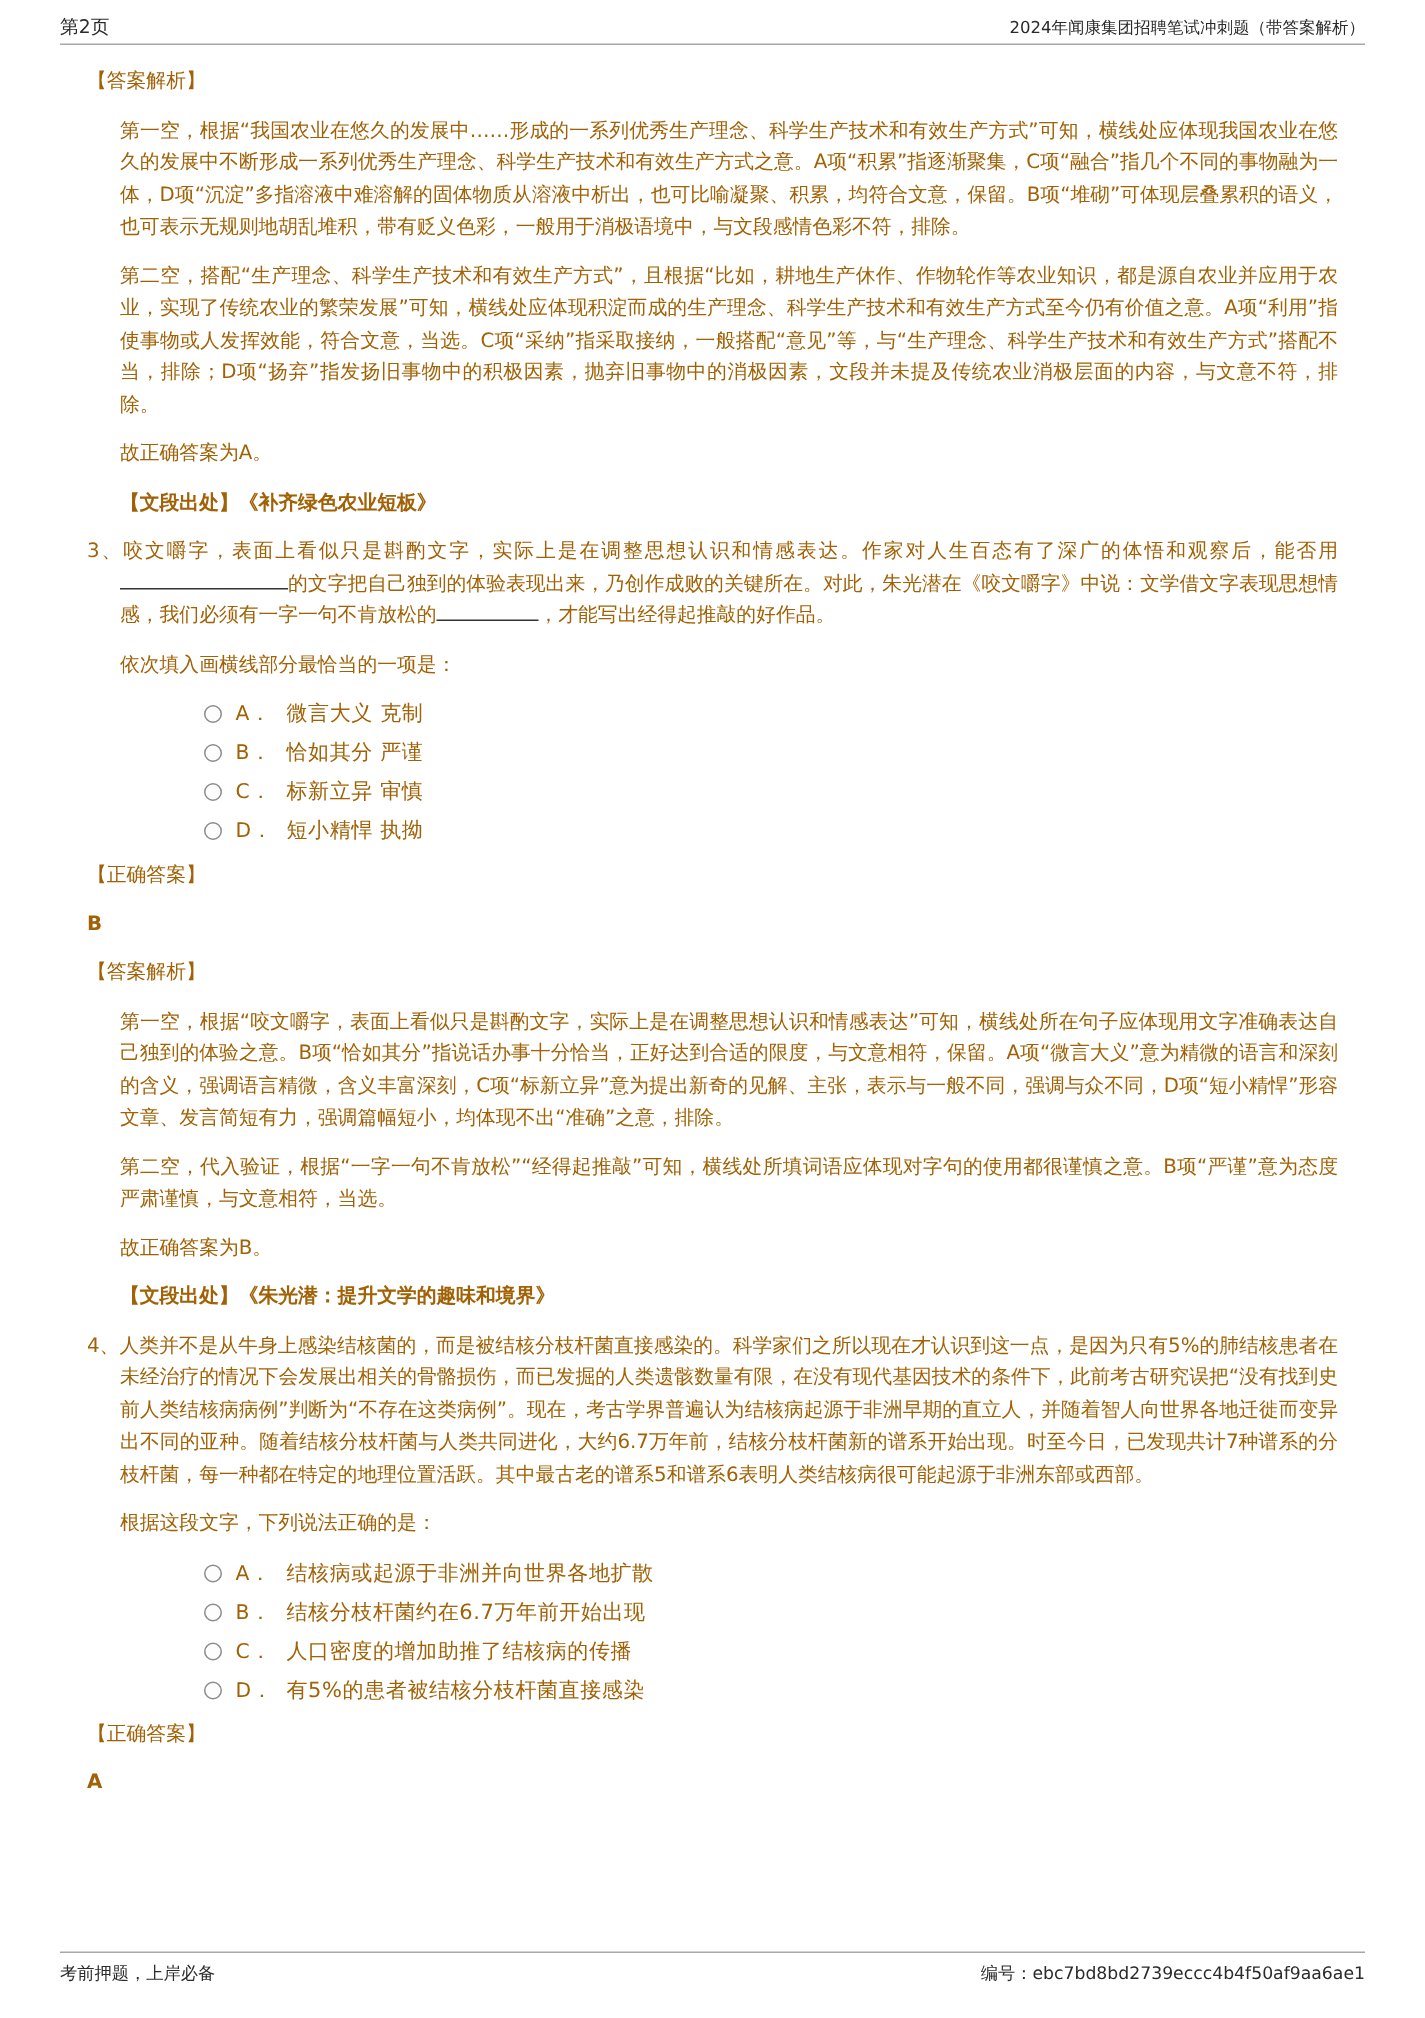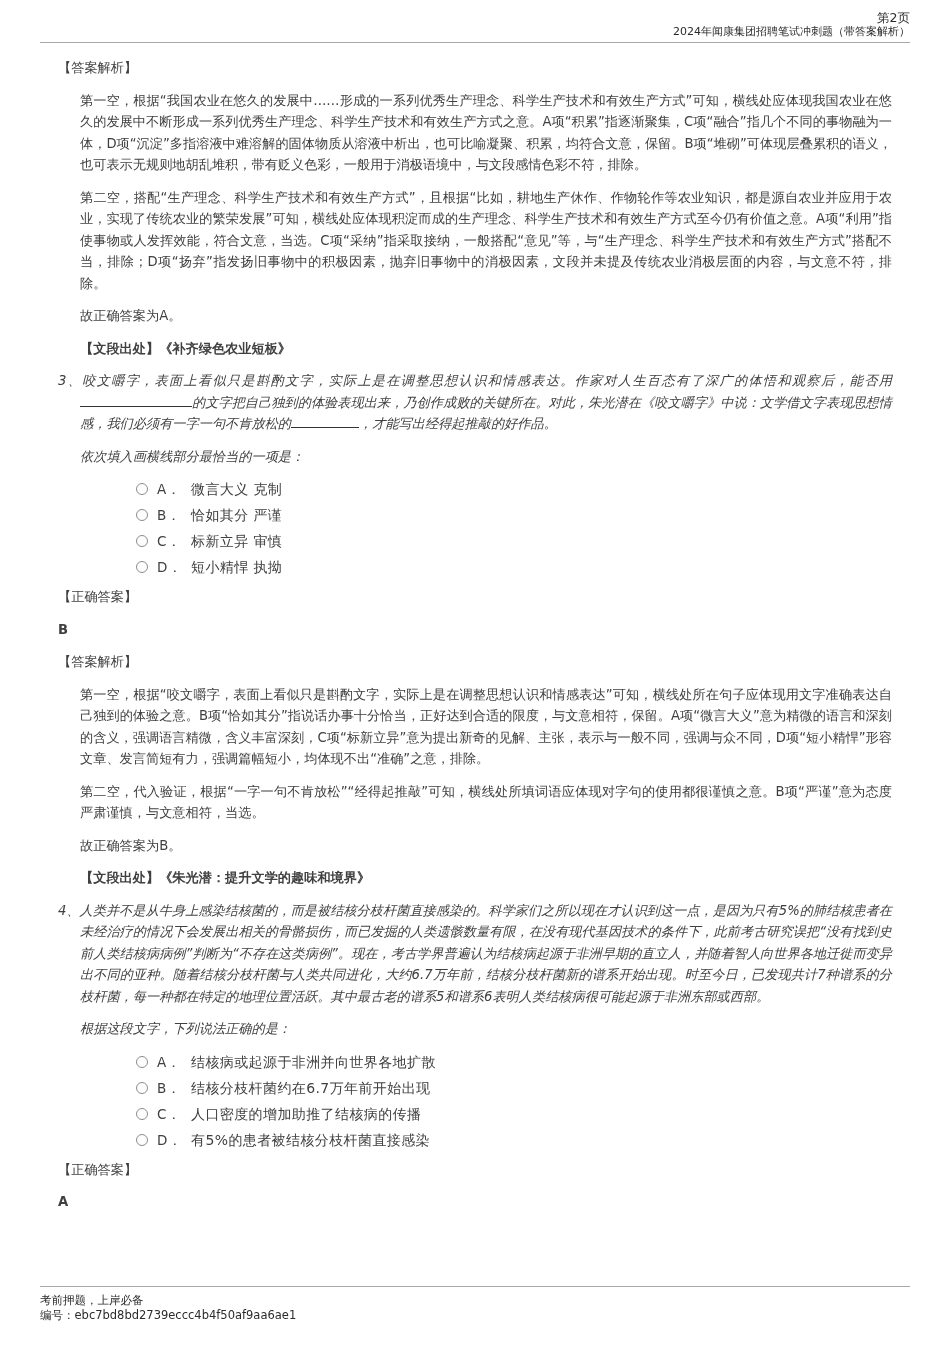--- a/index.html
+++ b/index.html
@@ -26,37 +26,36 @@
   
   .page-header {
     display: flex;
     align-items: flex-end;
     justify-content: space-between;
     padding: 10px 0 4px 0;
     border-bottom: 1px solid #a8a8a8;
     font-size: 12.5px;
     color: #2b2b2b;
     line-height: 1.2;
-    flex-direction: column;
   }
   .page-header .hdr-left {
     font-size: 12.5px;
     letter-spacing: 0;
   }
   .page-header .hdr-right {
     font-size: 11px;
     letter-spacing: 0;
   }
 
   
   .content {
     padding: 14px 18px 0 18px;
     font-size: 13.2px;
     line-height: 21.5px;
-    color: #404040;
+    color: #a16207;
     text-align: justify;
   }
   .content p {
     margin: 0 0 11px 0;
   }
   .label-line {
     margin: 0 0 4px 0;
     font-size: 13.2px;
   }
   .tight {
@@ -73,31 +72,29 @@
     padding-left: 22px;
   }
   .q-block {
     padding-left: 0;
   }
   .q-text {
     margin: 0 0 10px 0;
     padding-left: 22px;
     text-indent: -22px;
     margin-left: 22px;
-    font-style: italic;
   }
   .source-line {
     margin: 0 0 12px 0;
     padding-left: 22px;
     font-weight: bold;
   }
   .prompt-line {
     padding-left: 22px;
     margin: 0 0 8px 0;
-    font-style: italic;
   }
 
   
   .blank {
     display: inline-block;
     border-bottom: 1px solid #333;
     vertical-align: baseline;
     height: 13px;
   }
   .blank-long { width: 112px; }
@@ -141,21 +138,20 @@
     left: 40px;
     right: 40px;
     bottom: 22px;
     border-top: 1px solid #a8a8a8;
     padding-top: 6px;
     display: flex;
     align-items: baseline;
     justify-content: space-between;
     font-size: 11.5px;
     color: #2b2b2b;
-    flex-direction: column;
   }
   .footer-code {
     font-size: 11.5px;
     letter-spacing: 0;
     text-align: center;
   }
 </style>
 </head>
 <body>
 

